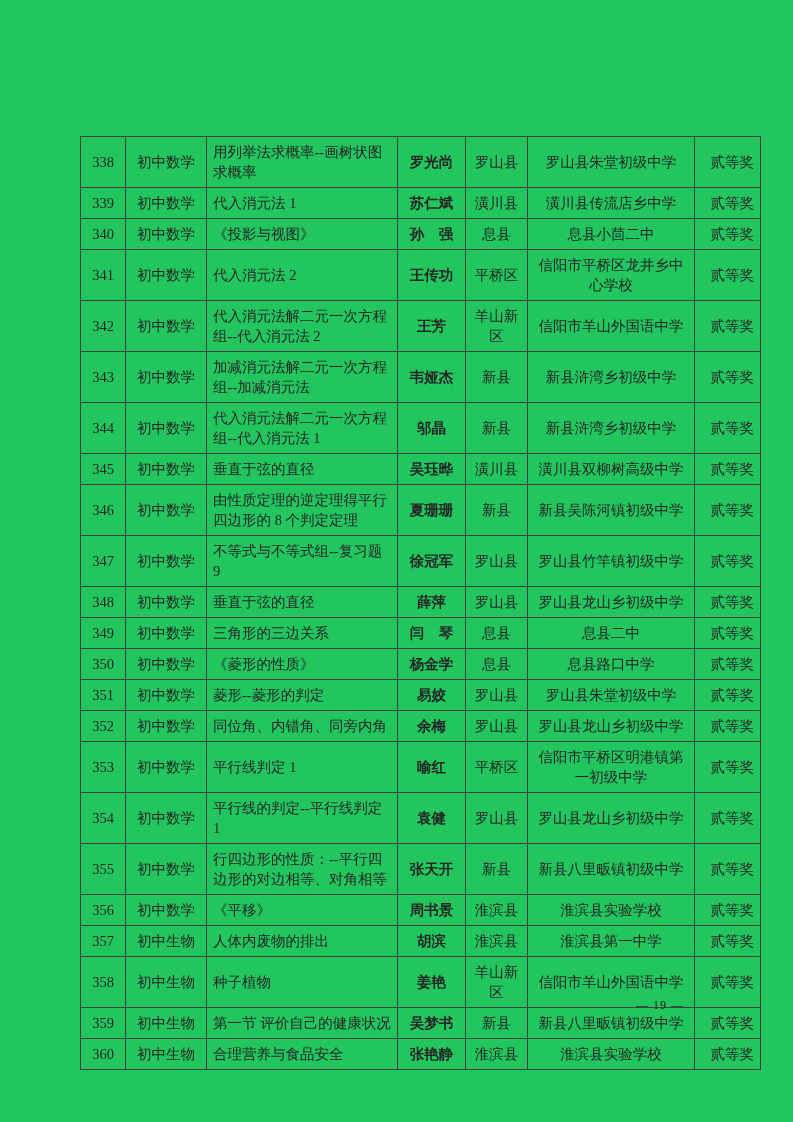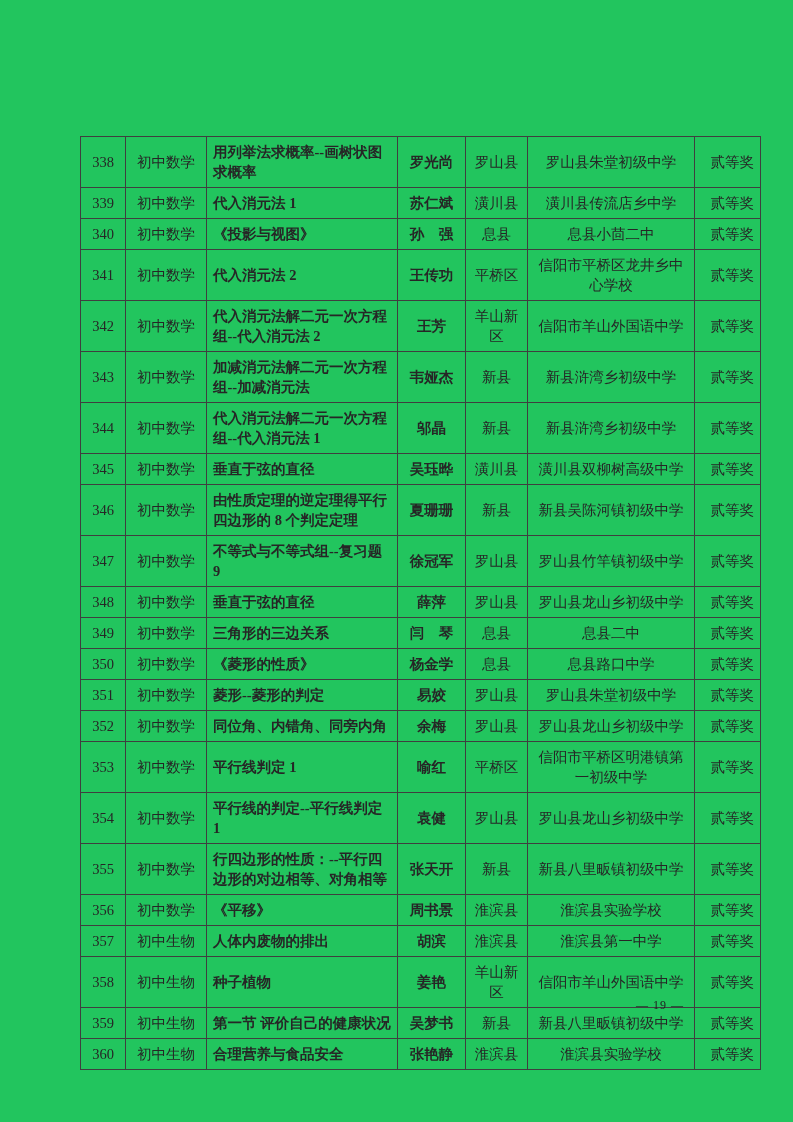--- a/index.html
+++ b/index.html
@@ -27,21 +27,21 @@
   table.award-table td {
     border: 1px solid #3f3f3f;
     font-size: 14.5px;
     line-height: 1.38;
     padding: 5px 6px;
     vertical-align: middle;
     word-break: break-all;
   }
   td.c-no      { text-align: center; font-size: 14px; }
   td.c-subject { text-align: center; }
-  td.c-title   { text-align: left;  padding-left: 8px; padding-right: 8px; font-weight: bold; }
+  td.c-title   { text-align: left;  padding-left: 8px; padding-right: 8px; }
   td.c-name    { text-align: center; font-weight: bold; }
   td.c-county  { text-align: center;  padding-left: 6px; }
   td.c-school  { text-align: center;  padding-left: 9px; }
   td.c-award   { text-align: right; }
   .page-footer {
     position: absolute;
     left: 560px;
     top: 998px;
     width: 200px;
     text-align: center;

